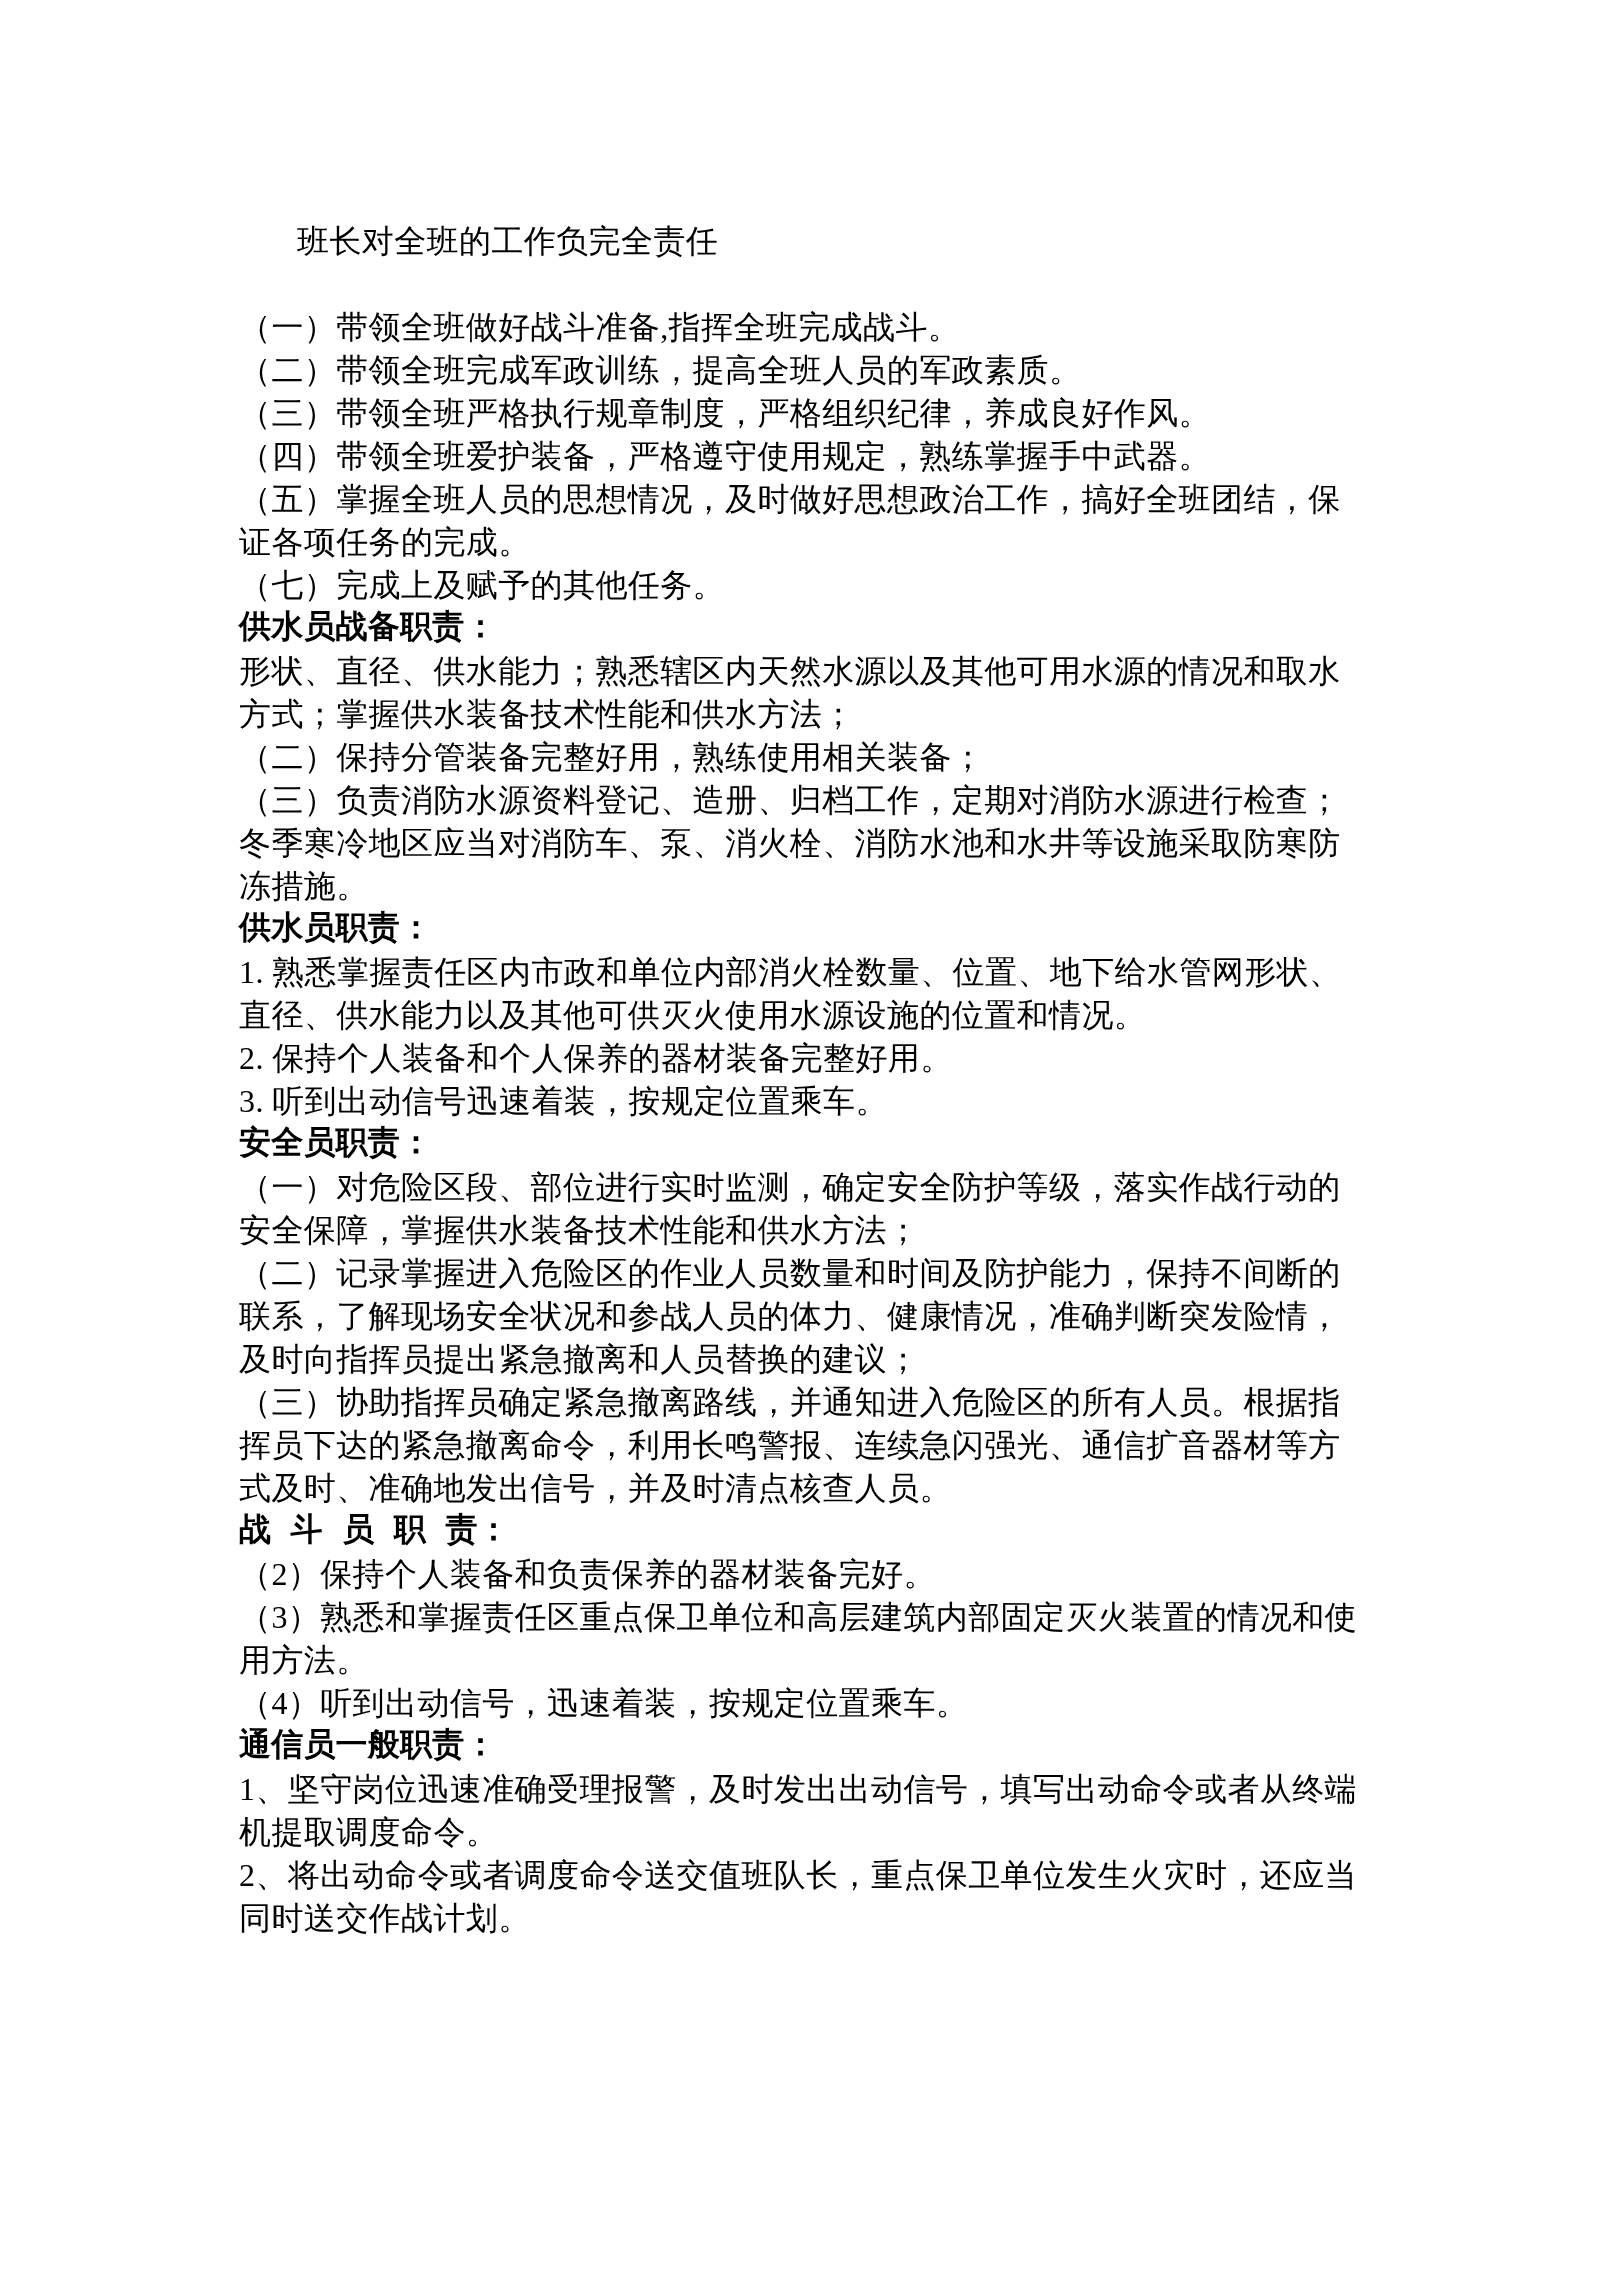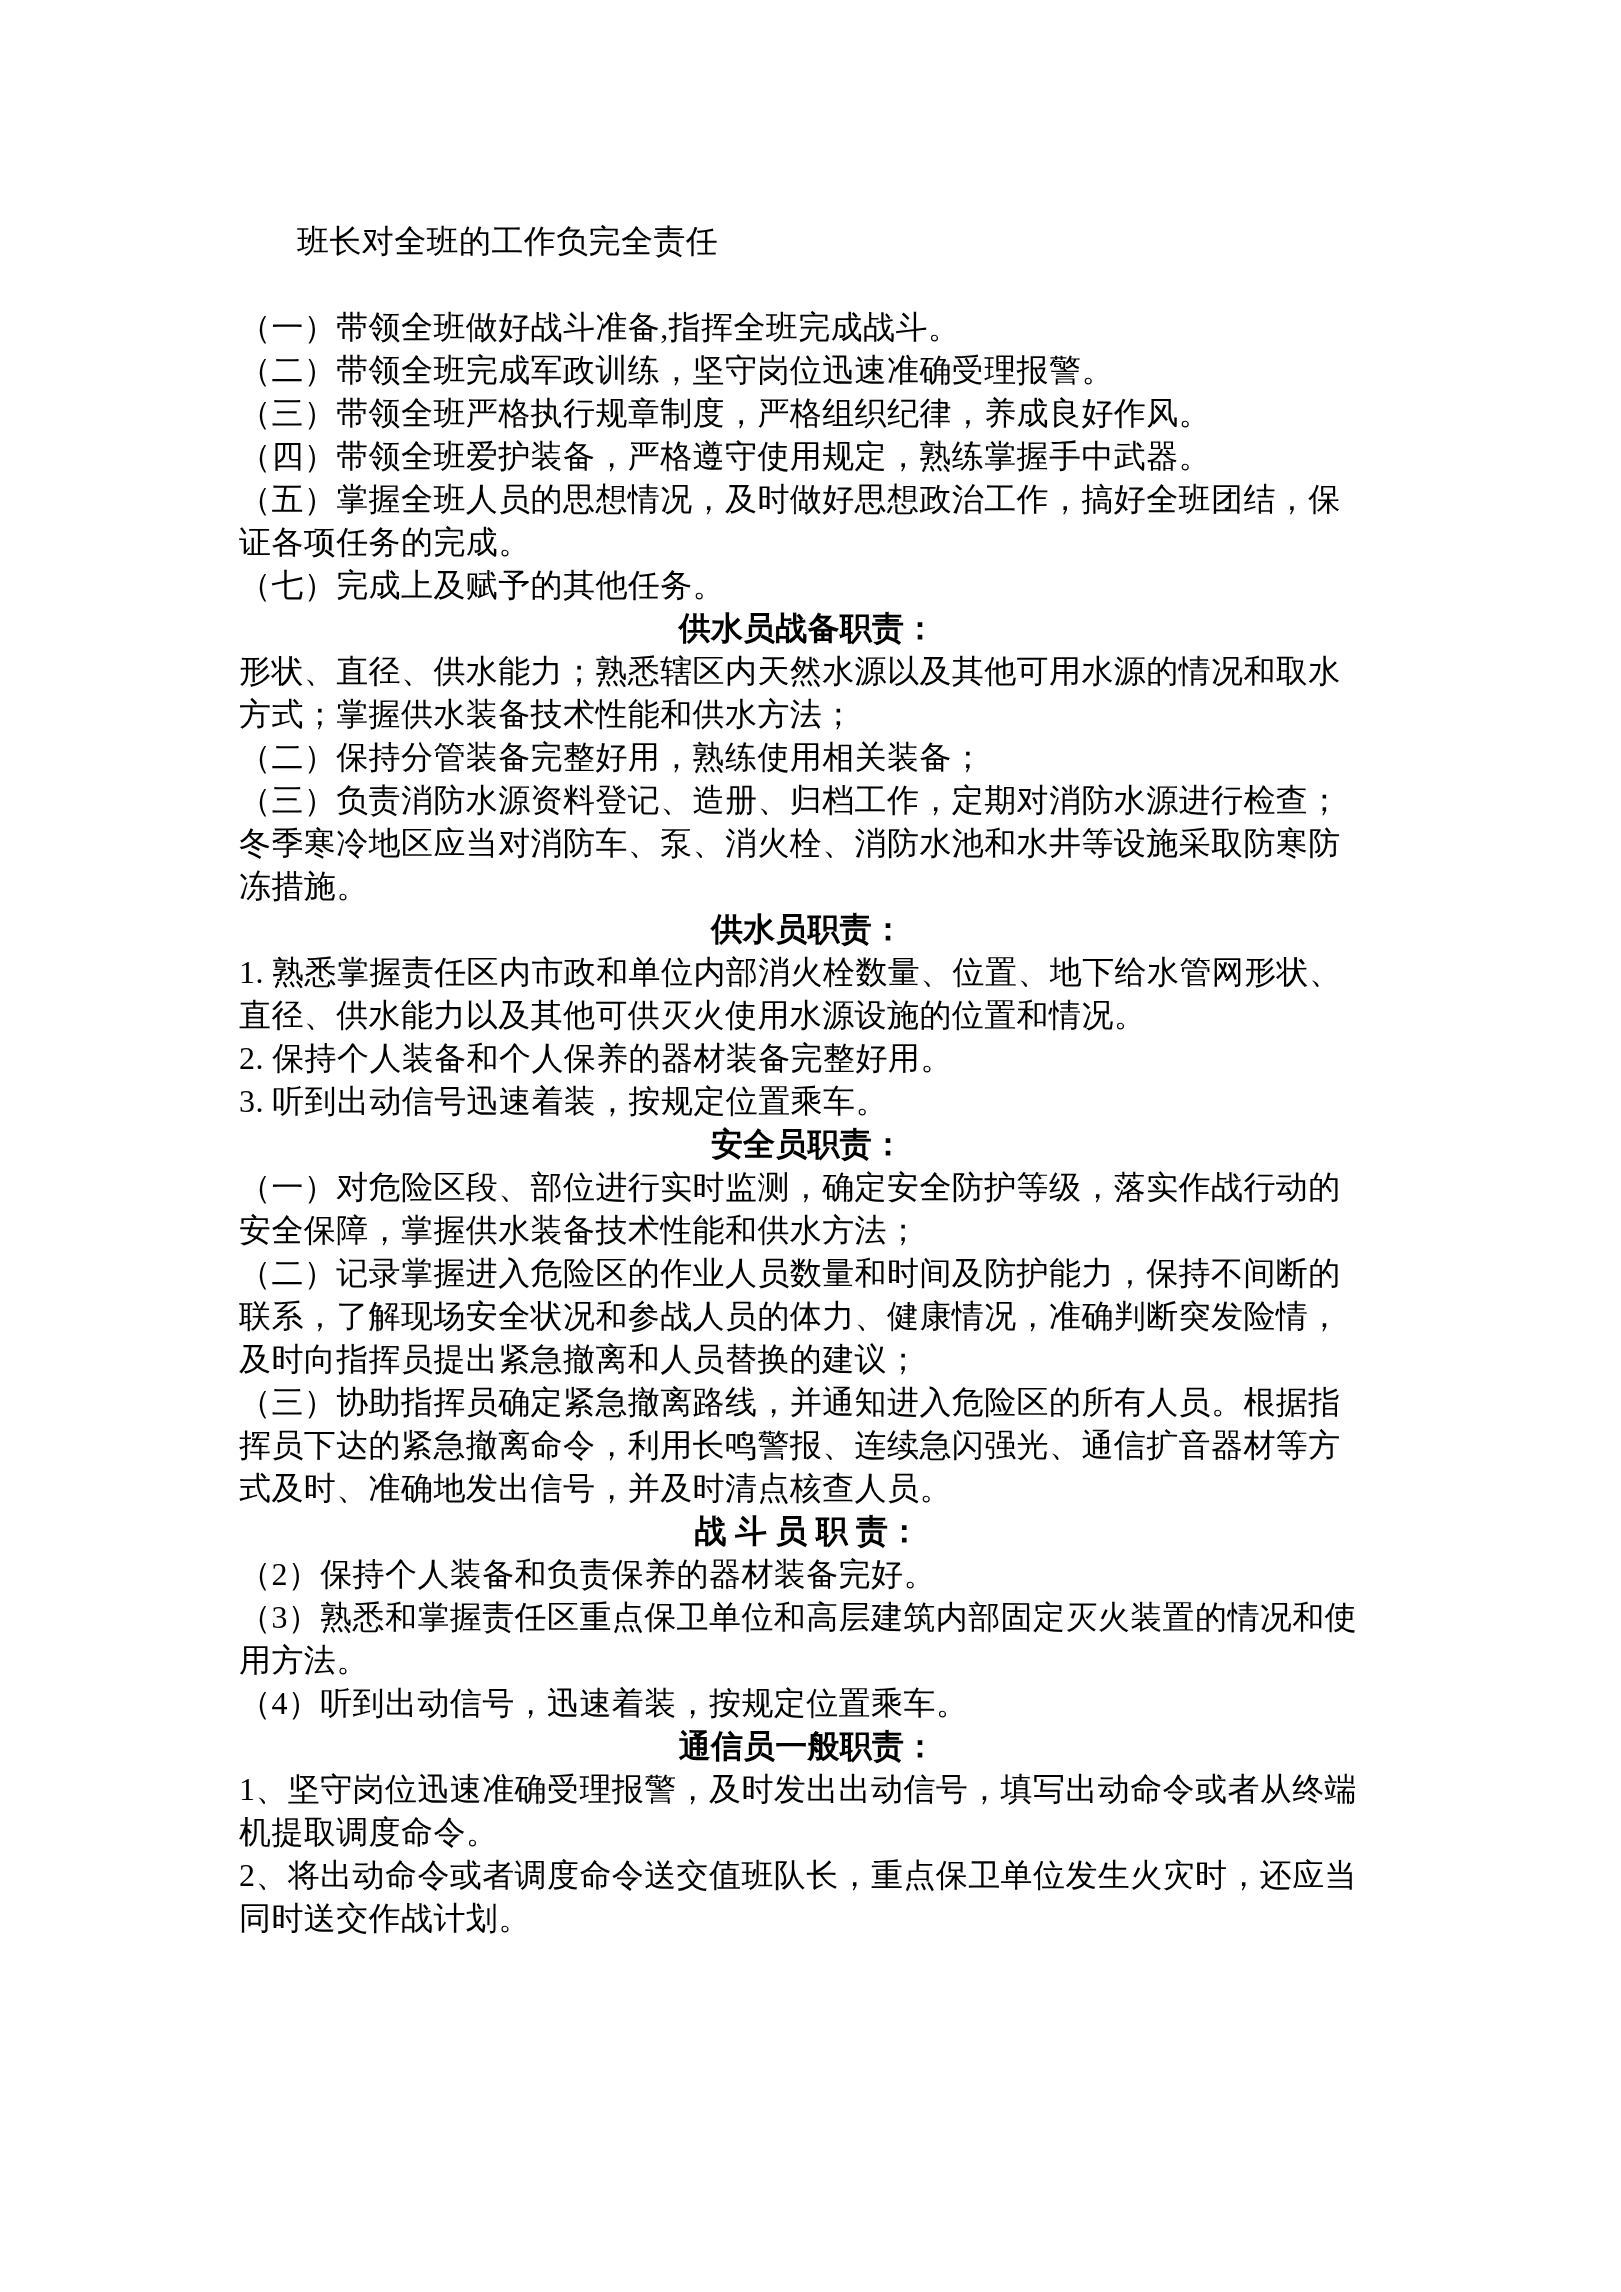--- a/index.html
+++ b/index.html
@@ -32,38 +32,37 @@
     line-height: 43px;
     height: 43px;
     color: #000000;
     white-space: pre;
     letter-spacing: 0.4px;
   }
   .line.title {
     padding-left: 58px;
   }
   .line.heading {
-    font-family: Liberation Serif, serif;
+    font-family: Liberation Mono, monospace;
     font-weight: 700;
     letter-spacing: 0.2px;
-    text-align: center;
   }
   .line.blank {
     height: 43px;
   }
 </style>
 </head>
 <body>
 
 <div class="page">
   <div class="content" id="doc-content">
       <div class="line title">班长对全班的工作负完全责任</div>
       <div class="line blank"></div>
       <div class="line body">（一）带领全班做好战斗准备,指挥全班完成战斗。</div>
-      <div class="line body">（二）带领全班完成军政训练，坚守岗位迅速准确受理报警。</div>
+      <div class="line body">（二）带领全班完成军政训练，提高全班人员的军政素质。</div>
       <div class="line body">（三）带领全班严格执行规章制度，严格组织纪律，养成良好作风。</div>
       <div class="line body">（四）带领全班爱护装备，严格遵守使用规定，熟练掌握手中武器。</div>
       <div class="line body">（五）掌握全班人员的思想情况，及时做好思想政治工作，搞好全班团结，保</div>
       <div class="line body">证各项任务的完成。</div>
       <div class="line body">（七）完成上及赋予的其他任务。</div>
       <div class="line heading">供水员战备职责：</div>
       <div class="line body">形状、直径、供水能力；熟悉辖区内天然水源以及其他可用水源的情况和取水</div>
       <div class="line body">方式；掌握供水装备技术性能和供水方法；</div>
       <div class="line body">（二）保持分管装备完整好用，熟练使用相关装备；</div>
       <div class="line body">（三）负责消防水源资料登记、造册、归档工作，定期对消防水源进行检查；</div>

